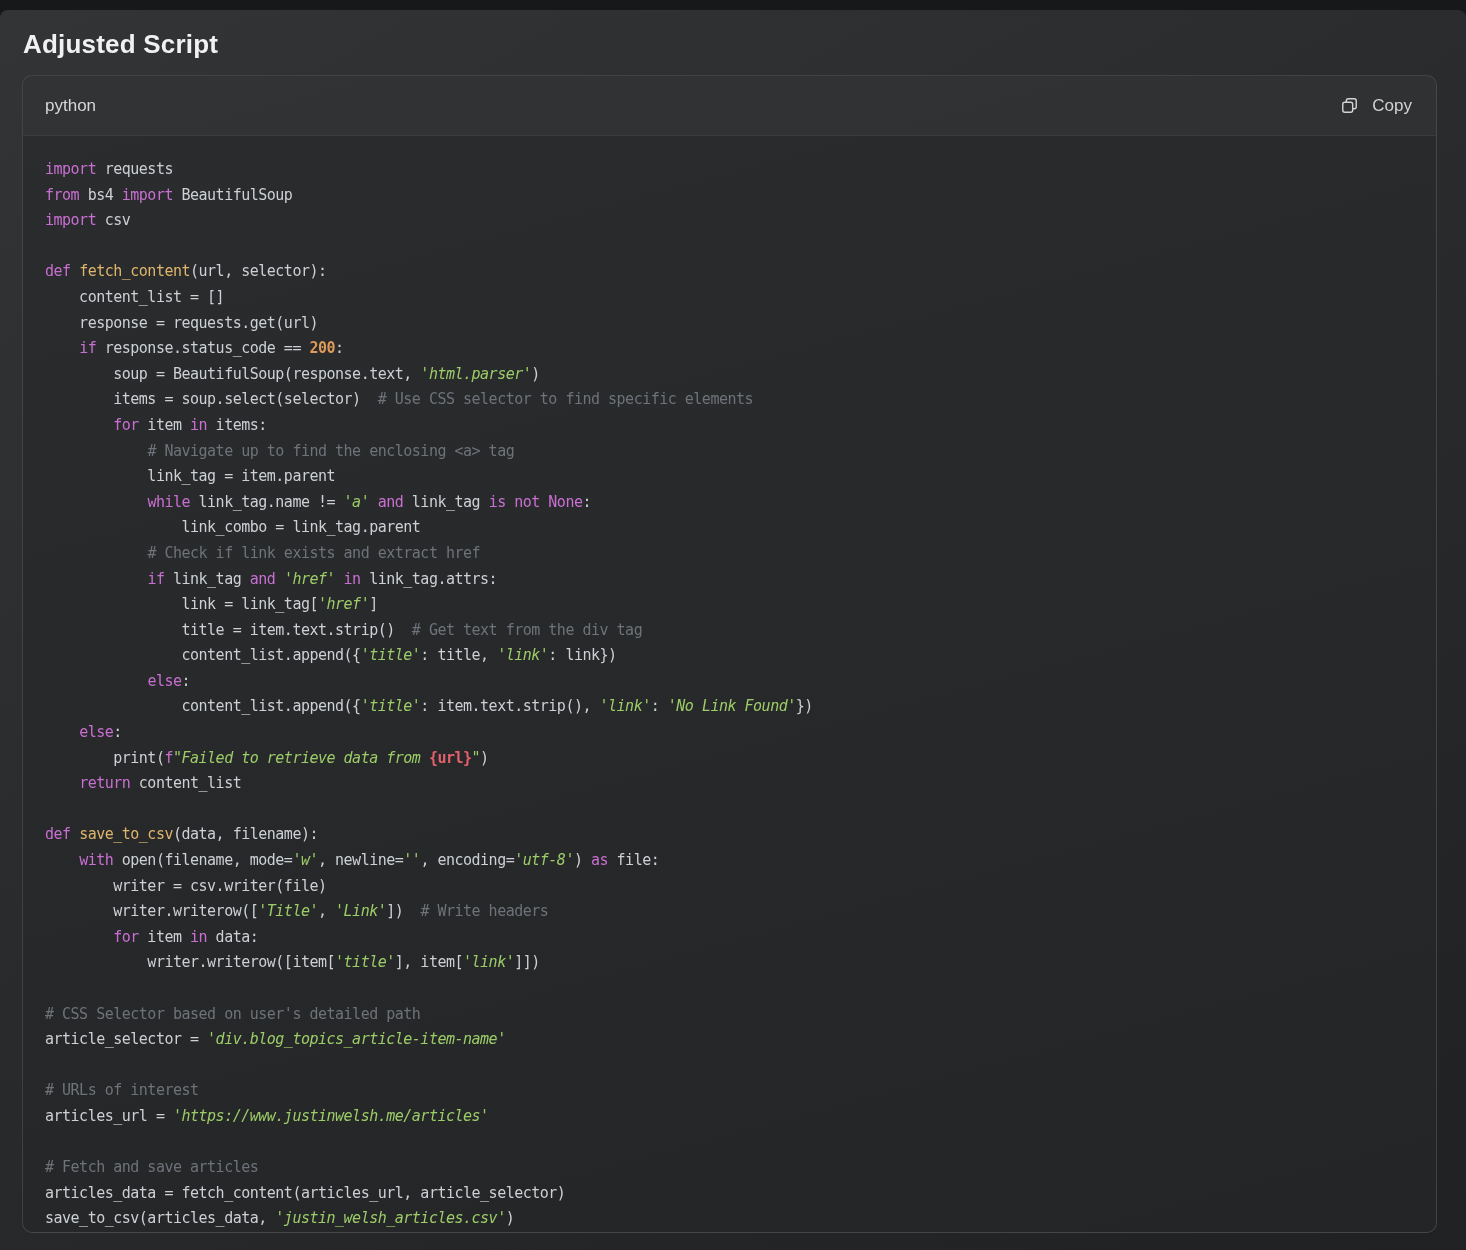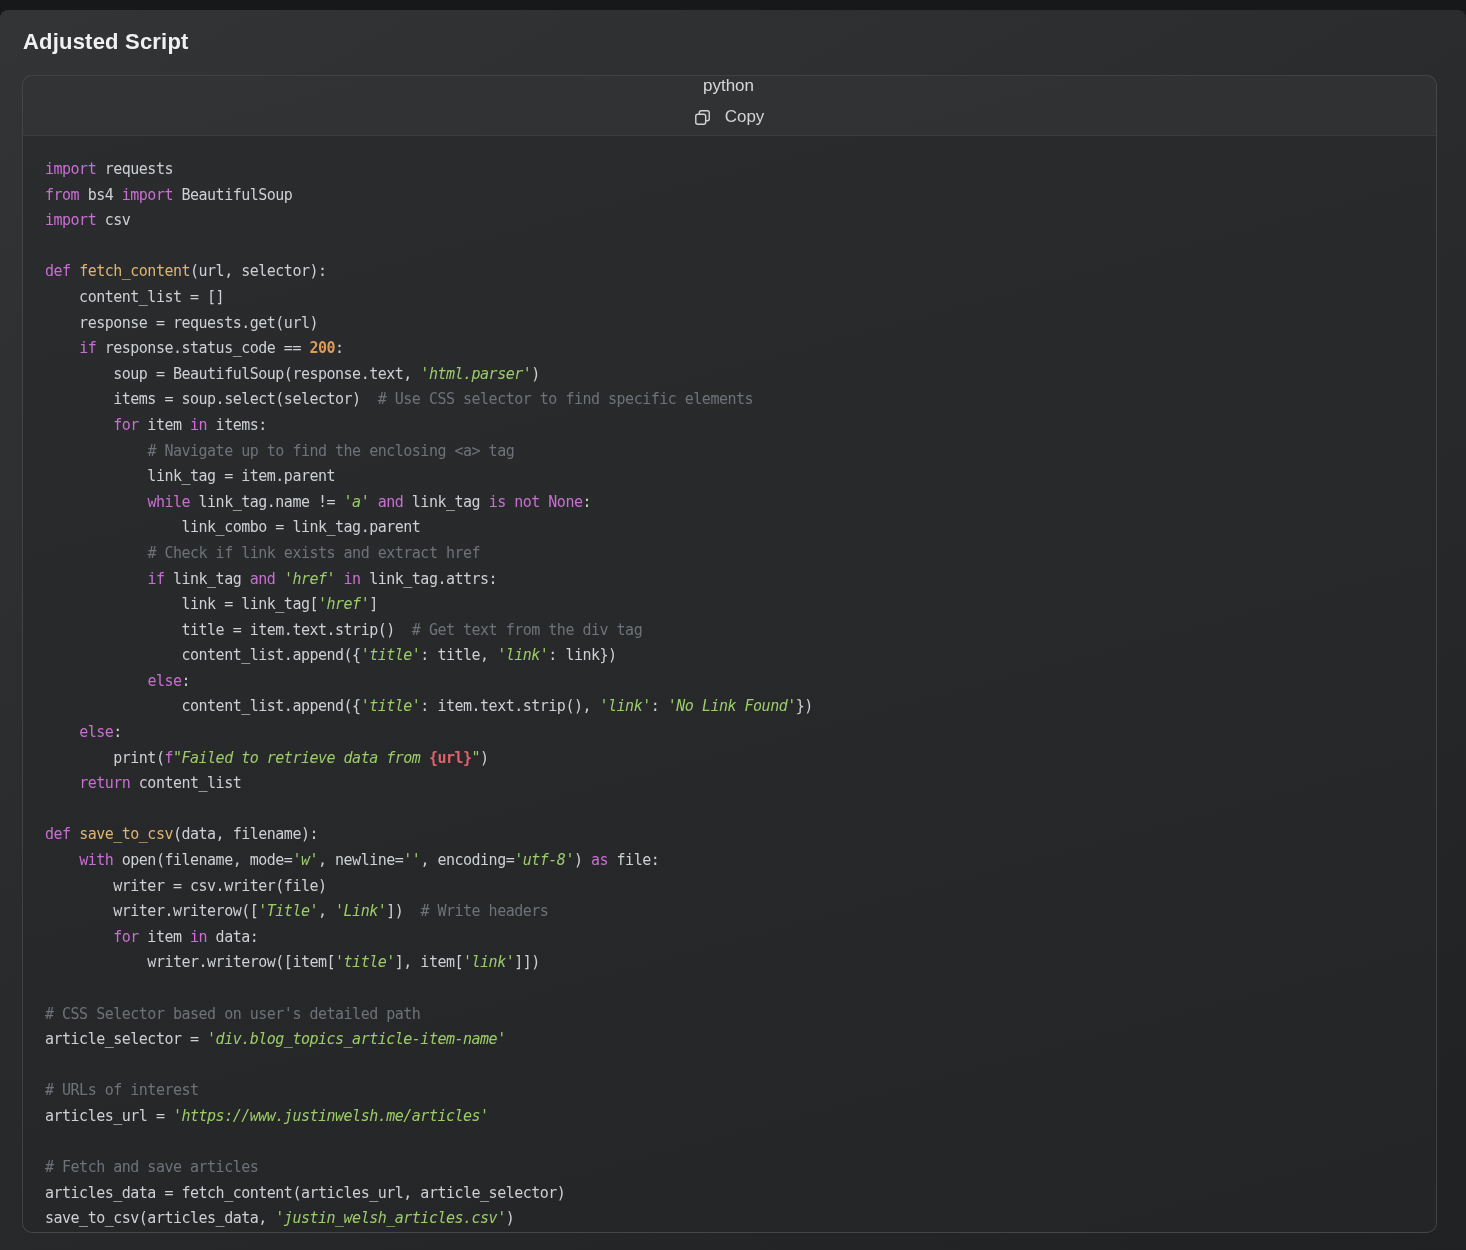--- a/index.html
+++ b/index.html
@@ -10,43 +10,42 @@
   }
   .window {
     position: absolute;
     top: 10px; left: 0; right: 0; bottom: 0;
     background: linear-gradient(150deg, #333436 0%, #2a2b2d 45%, #202122 100%);
     border-radius: 8px 8px 0 0;
   }
   .page-title {
     position: absolute;
     top: 19px; left: 23px;
-    font-size: 22px;
+    font-size: 26px;
     font-weight: 700;
     color: #f1f1f2;
     letter-spacing: 0.2px;
   }
   .code-card {
     position: absolute;
     top: 65px; left: 22px;
     width: 1415px; height: 1158px;
     border: 1px solid rgba(255,255,255,0.13);
     border-radius: 10px;
     background: linear-gradient(165deg, #2b2c2e 0%, #242526 100%);
     overflow: hidden;
   }
   .code-header {
     height: 60px;
     display: flex;
     align-items: center;
     justify-content: space-between;
-    padding: 0 24px 8px 22px;
+    padding: 0 24px 0 22px;
     background: rgba(255,255,255,0.035);
     border-bottom: 1px solid rgba(255,255,255,0.05);
-    flex-direction: column;
   }
   .lang-label {
     font-size: 17px;
     color: #d6d7d9;
   }
   .copy-button {
     display: flex;
     align-items: center;
     gap: 13px;
     background: transparent;

